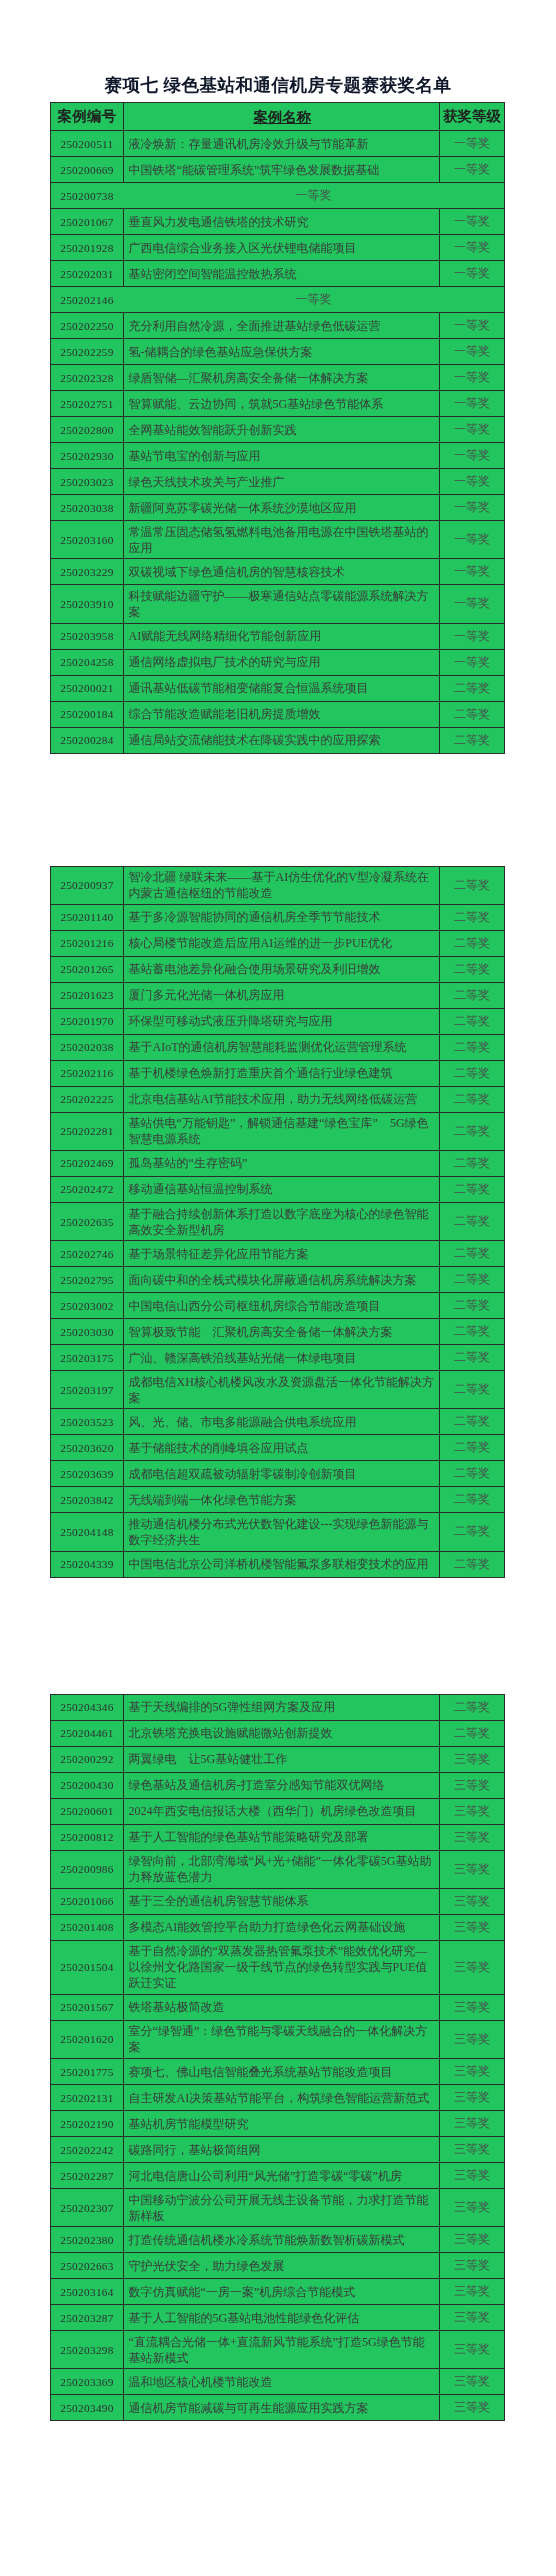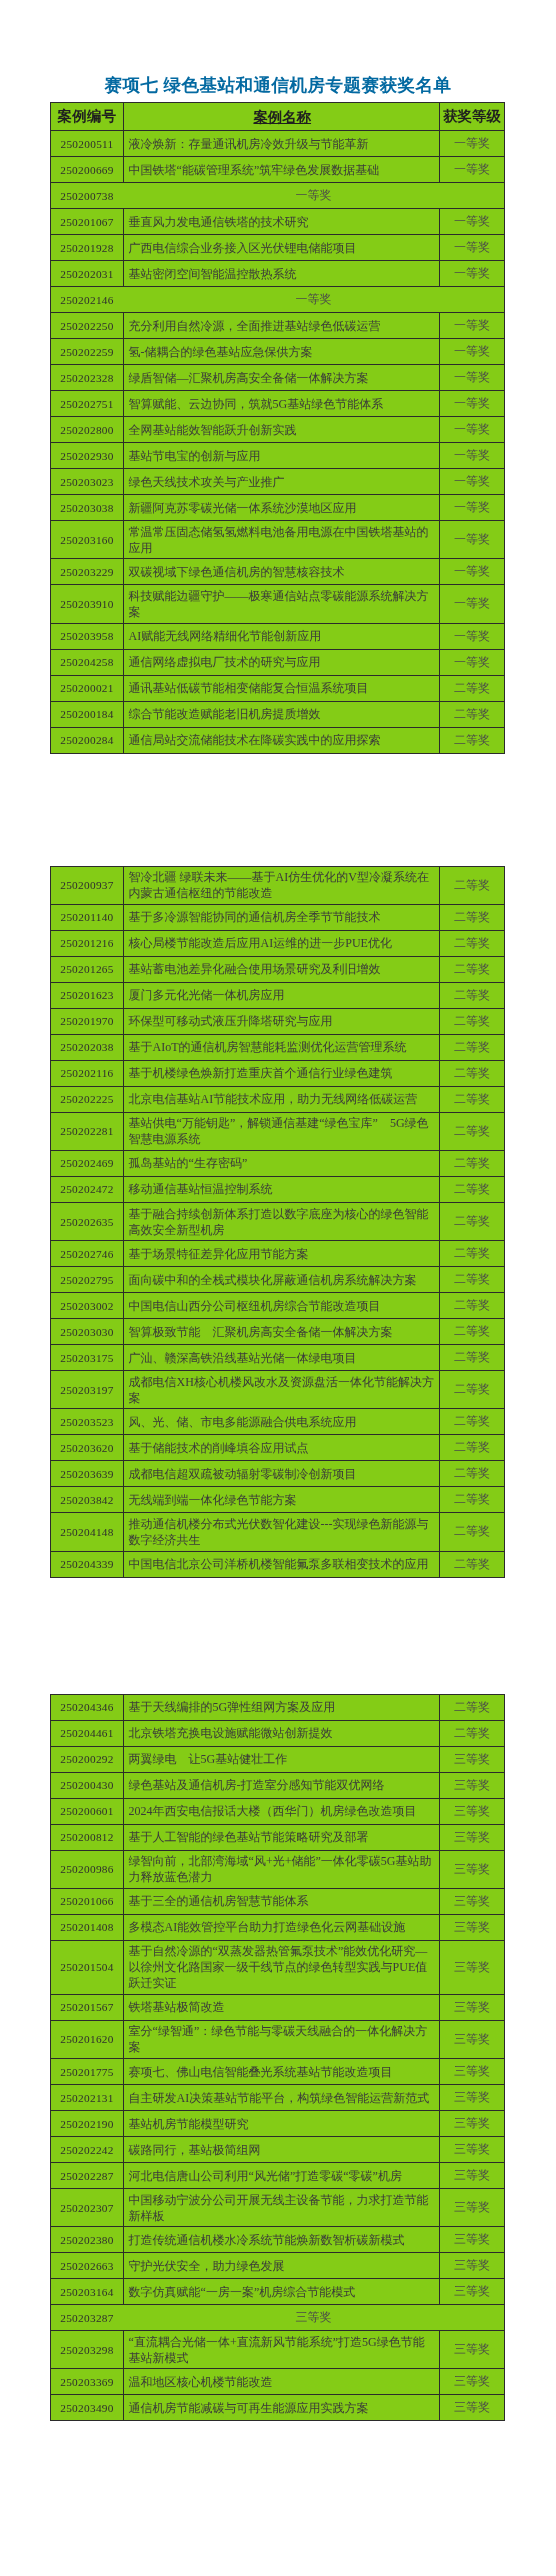--- a/index.html
+++ b/index.html
@@ -14,31 +14,31 @@
     color: #333333;
   }
   .page { position: relative; width: 556px; }
 
   .title {
     margin: 0;
     padding: 73px 0 5.2px 0;
     text-align: center;
     font-size: 17.5px;
     font-weight: bold;
-    color: #0369a1;
+    color: #0f172a;
     letter-spacing: 0.5px;
   }
 
   
   .seg {
     box-sizing: border-box;
     width: 455px;
     margin-left: 50px;
     border: 1.5px solid #2b2b2b;
-    background: #84cc16;
+    background: #22c55e;
   }
   #segments .seg:nth-child(2) { margin-top: 112px; }
   #segments .seg:nth-child(3) { margin-top: 116px; }
   #segments .seg:nth-child(4) { margin-top: 122px; }
   #segments .seg:nth-child(5) { margin-top: 118px; }
 
   .row {
     display: flex;
     align-items: stretch;
     border-top: 1px solid #2b2b2b;
@@ -434,20 +434,21 @@
           <div class="cell c-name">守护光伏安全，助力绿色发展</div>
           <div class="cell c-award">三等奖</div>
         </div>
         <div class="row">
           <div class="cell c-no">250203164</div>
           <div class="cell c-name">数字仿真赋能“一房一案”机房综合节能模式</div>
           <div class="cell c-award">三等奖</div>
         </div>
         <div class="row">
           <div class="cell c-no">250203287</div>
+          <div class="cell c-name">基于人工智能的5G基站电池性能绿色化评估</div>
           <div class="cell c-award">三等奖</div>
         </div>
         <div class="row">
           <div class="cell c-no">250203298</div>
           <div class="cell c-name">“直流耦合光储一体+直流新风节能系统”打造5G绿色节能基站新模式</div>
           <div class="cell c-award">三等奖</div>
         </div>
         <div class="row">
           <div class="cell c-no">250203369</div>
           <div class="cell c-name">温和地区核心机楼节能改造</div>

